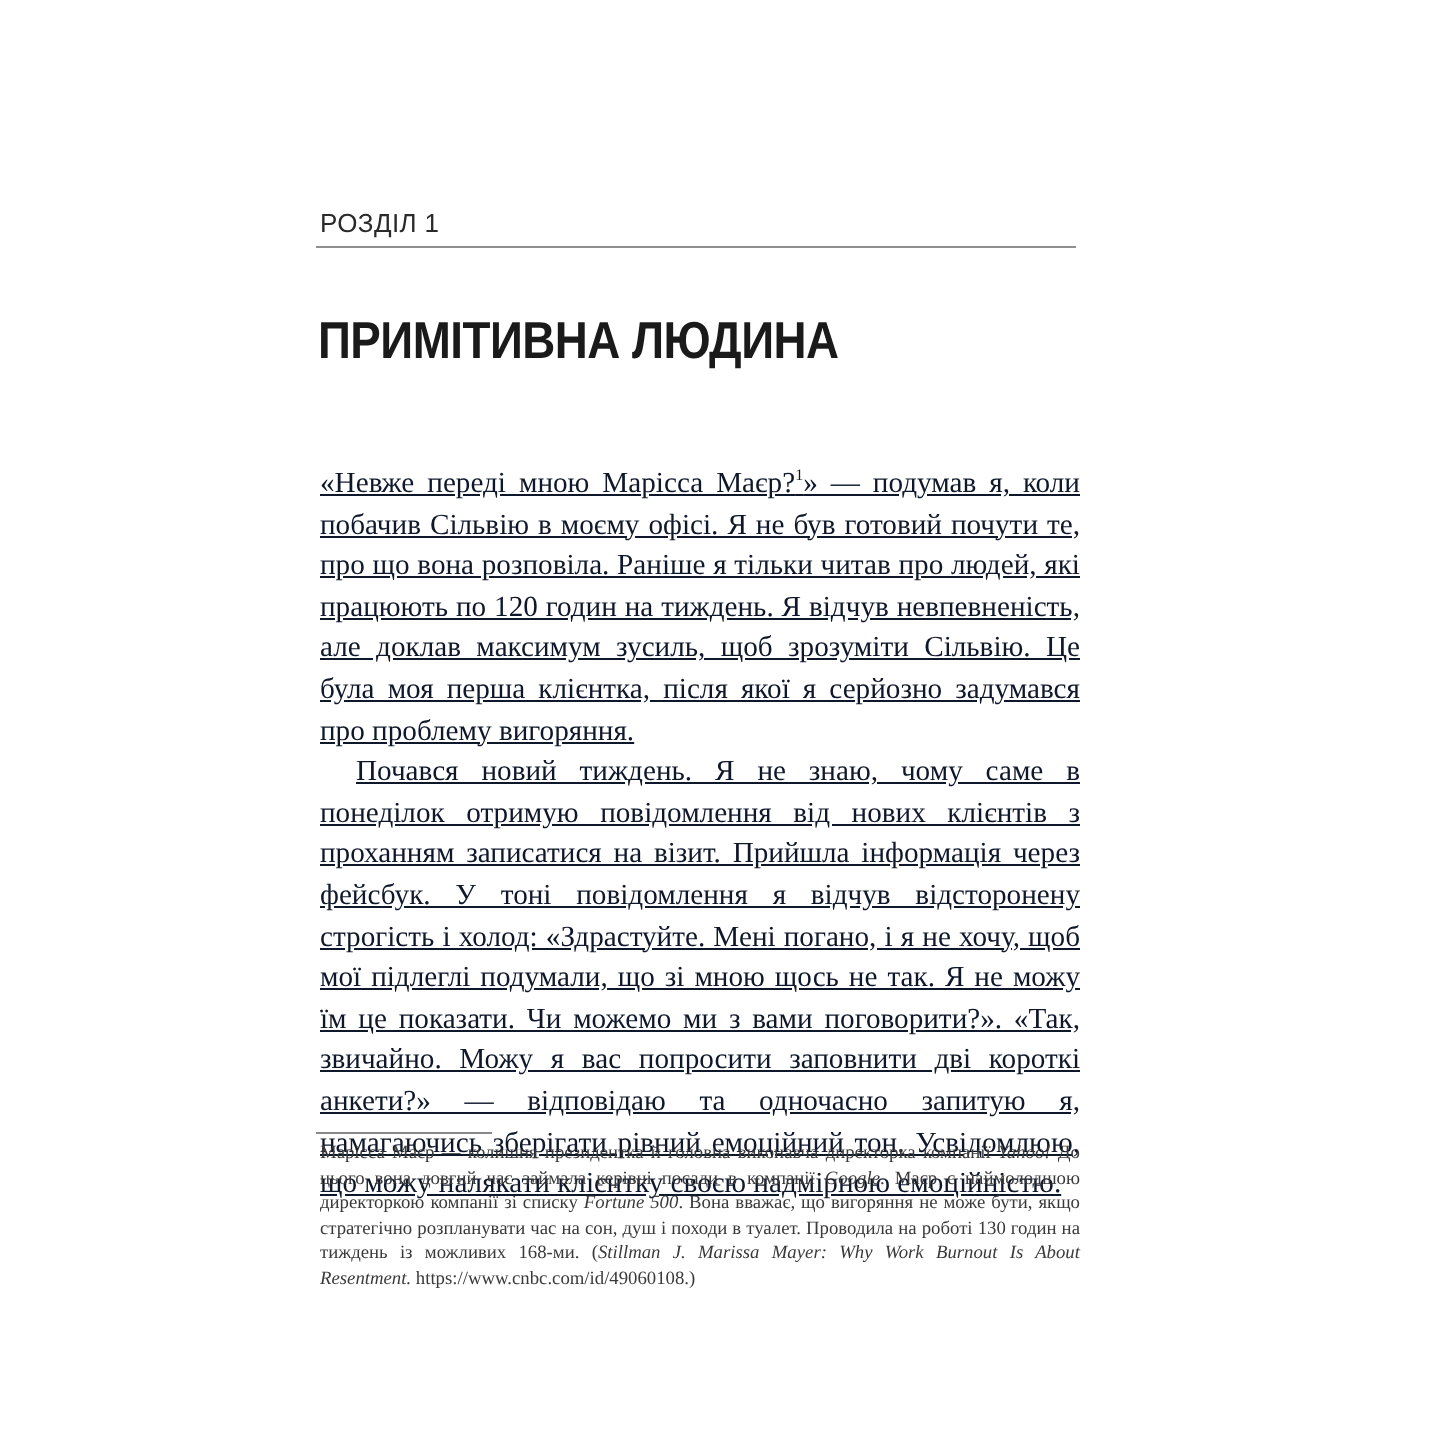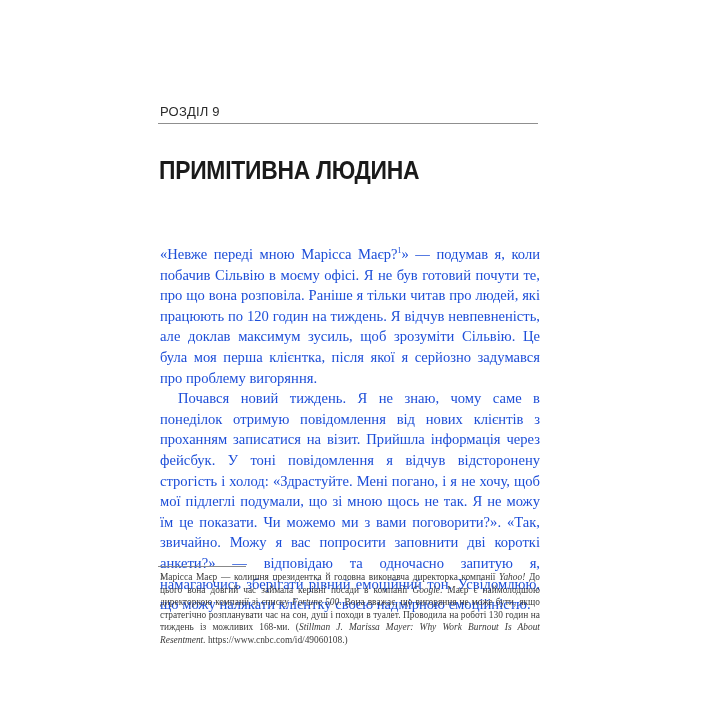--- a/index.html
+++ b/index.html
@@ -12,44 +12,44 @@
     .chapter-rule {
       position: absolute; left: 158px; top: 123px; width: 380px; height: 0;
       border-top: 1.5px solid #8f8f8f;
     }
     .chapter-title {
       position: absolute; left: 159px; top: 155px;
       font-family: "Liberation Sans", sans-serif; font-weight: bold; font-size: 26px;
       color: #1a1a1a; letter-spacing: -0.3px; transform: scaleX(0.88); transform-origin: left top;
     }
     .body-text {
-      position: absolute; left: 160px; top: 244px; width: 380px;
+      position: absolute; left: 160px; top: 232px; width: 380px;
       font-family: "Liberation Serif", serif; font-size: 14.6px; line-height: 20.6px;
-      color: #1d4ed8; text-align: justify; hyphens: manual;
+      color: #0f172a; text-align: justify; hyphens: manual; text-decoration: underline;
     }
     .body-text p { margin: 0; }
     .body-text p.indent { text-indent: 18px; }
     sup.fnref { font-size: 8px; vertical-align: 6px; line-height: 0; }
     .fn-rule {
       position: absolute; left: 158px; top: 566px; width: 88px; height: 0;
       border-top: 1px solid #888888;
     }
     .footnote {
       position: absolute; left: 160px; top: 571px; width: 380px;
       font-family: "Liberation Serif", serif; font-size: 9.4px; line-height: 12.6px; color: #3a3a3a;
     }
     .footnote .fn-num { position: absolute; left: 0; top: 0; font-size: 7px; }
     .footnote .fn-body { text-align: justify; }
     .footnote em { font-style: italic; }
   </style>
 </head>
 <body>
 
 <div class="page">
-  <div class="chapter-label">РОЗДІЛ 9</div>
+  <div class="chapter-label">РОЗДІЛ 1</div>
   <div class="chapter-rule"></div>
   <div class="chapter-title">ПРИМІТИВНА ЛЮДИНА</div>
 
   <div class="body-text">
     <p><span>«Невже переді мною Марісса Маєр?</span><sup class="fnref">1</sup><span>» — подумав я, коли побачив Сільвію в моєму офісі. Я не був готовий почути те, про що вона розповіла. Раніше я тільки читав про людей, які працюють по 120 годин на тиждень. Я відчув невпевненість, але доклав максимум зусиль, щоб зрозуміти Сільвію. Це була моя перша клієнтка, після якої я серйозно задумався про проблему вигоряння.</span></p>
     <p class="indent">Почався новий тиждень. Я не знаю, чому саме в понеділок отримую повідомлення від нових клієнтів з проханням записатися на візит. Прийшла інформація через фейсбук. У тоні повідомлення я відчув відсторонену строгість і холод: «Здрастуйте. Мені погано, і я не хочу, щоб мої підлеглі подумали, що зі мною щось не так. Я не можу їм це показати. Чи можемо ми з вами поговорити?». «Так, звичайно. Можу я вас попросити заповнити дві короткі анкети?» — відповідаю та одночасно запитую я, намагаючись зберігати рівний емоційний тон. Усвідомлюю, що можу налякати клієнтку своєю надмірною емоційністю.</p>
   </div>
 
   <div class="fn-rule"></div>
   <div class="footnote">

